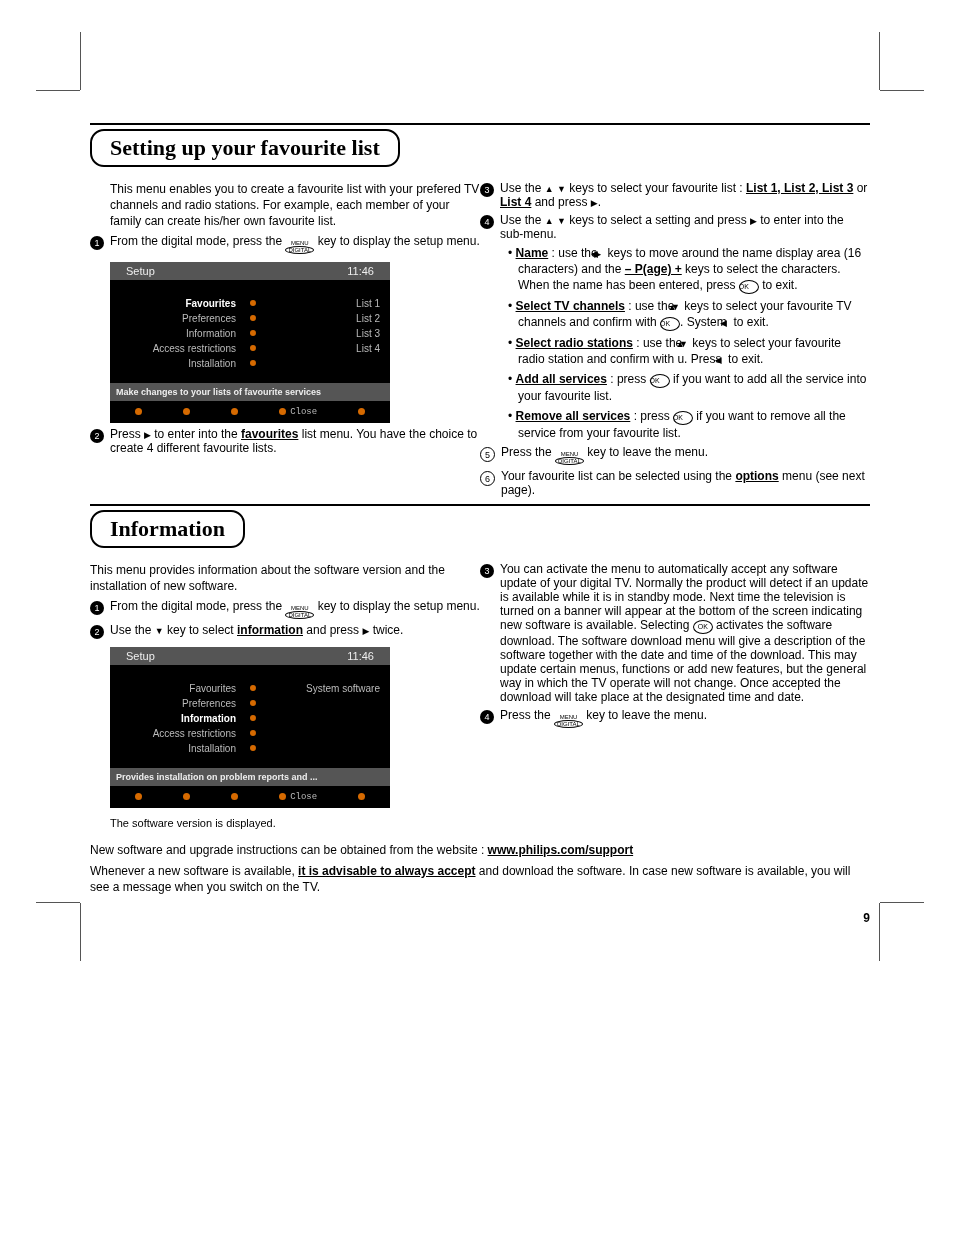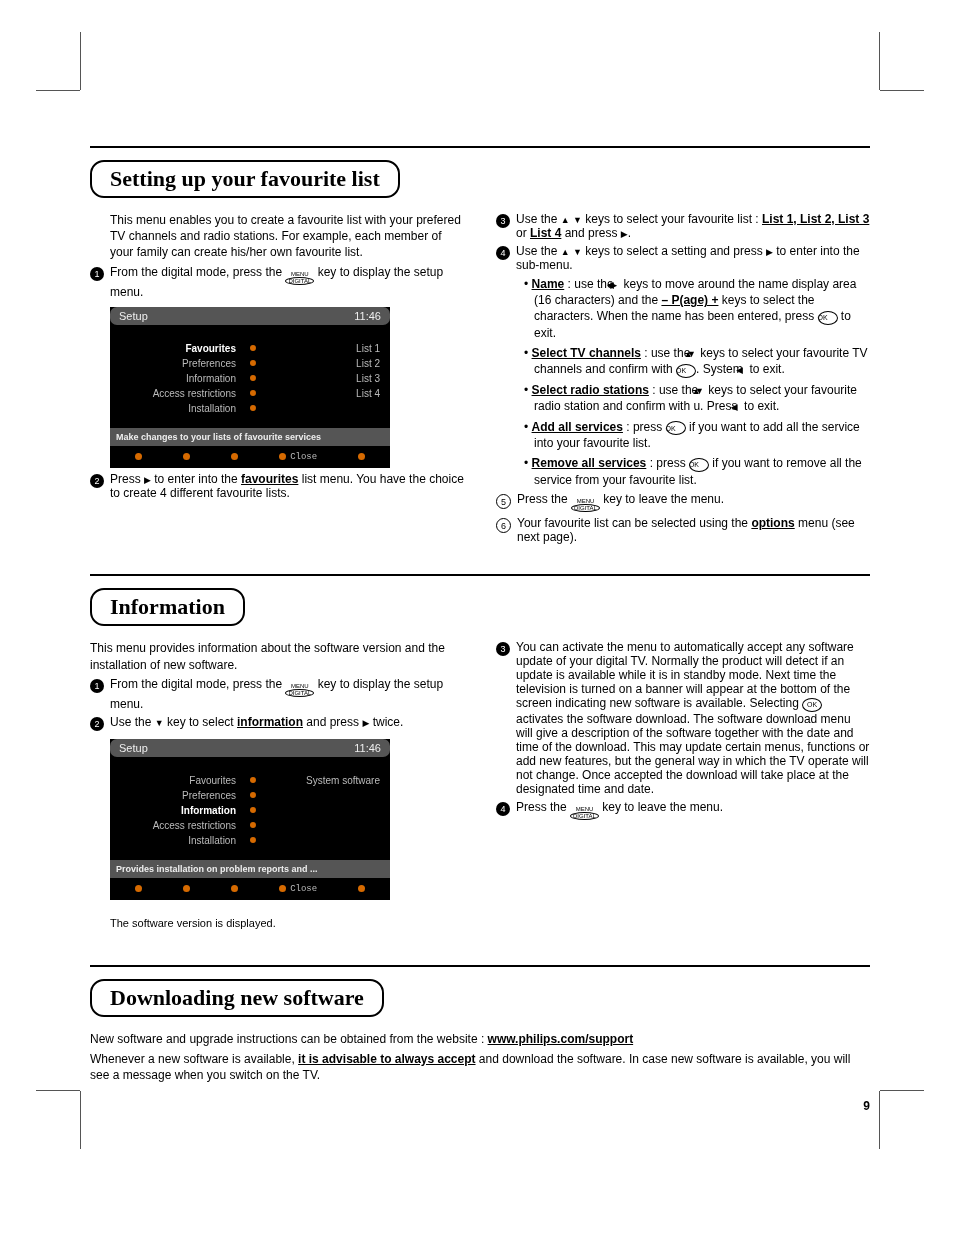--- a/index.html
+++ b/index.html
@@ -37,26 +37,26 @@
     padding: 4px 18px;
     border: 2px solid #000;
     border-radius: 14px;
     margin: 0 0 8px 0;
     background: #fff;
     position: relative;
     top: -2px;
   }
   .heading-row {
     border-top: 2px solid #000;
-    padding-top: 16px;
-    margin-top: 26px;
+    padding-top: 8px;
+    margin-top: 3px;
   }
   .heading-row .section-title { margin-top:-2px; }
 
-  .cols { display: flex; gap: 32px; }
+  .cols { display: flex; }
   .col  { flex: 1; }
 
   p, .para { margin: 4px 0; line-height: 1.35; }
 
   .step {
     display: flex;
     align-items: flex-start;
     gap: 6px;
     margin: 4px 0;
   }
@@ -99,40 +99,39 @@
     width: 280px;
     margin: 8px 0 4px 20px;
     font-size: 10px;
     border-radius: 0;
   }
   .screen-header {
     background:#555;
     color:#eee;
     display:flex;
     justify-content:space-between;
-    padding:3px 9px;
+    padding:3px 16px;
     font-size:11px;
-    border-radius:7px;
   }
   .screen-body { padding: 14px 10px 10px 10px; }
   .screen-row { display:flex; align-items:center; margin:4px 0; }
   .screen-label { flex:1; text-align:right; padding-right:6px; }
   .dot { width:6px; height:6px; border-radius:50%; background:#d66a00; margin:0 8px; }
   .screen-right { flex:1; text-align:right; color:#bbb; }
   .screen-hint { background:#555; color:#eee; font-size:9px; padding:4px 6px;font-weight:bold; }
   .screen-footer { display:flex; justify-content:space-around; padding:6px 4px;font-family:Liberation Mono, monospace; }
   .fdot {
     display:inline-flex; align-items:center; gap:4px; color:#bbb; font-size:9px;
   }
   .fdot::before {
     content:""; width:7px; height:7px; border-radius:50%; background:#d66a00;
     display:inline-block;
   }
 
-  .caption { font-size:11px; margin: 16px 0 8px 20px; }
+  .caption { font-size:11px; margin: 8px 0 8px 20px; }
 
   .pagenum { text-align:right; font-weight:bold; margin-top:16px; }
 
   b { font-weight:bold;text-decoration:underline; }
 </style>
 </head>
 <body>
 
 <div class="page">
 
@@ -355,23 +354,20 @@
           <span class="keymenu">
               <span>MENU</span>
               <span class="oval">DIGITAL</span>
             </span>
           <span> key to leave the menu.</span>
         </span>
       </div>
     </div>
   </div>
 
-  <div class="heading-row">
-    <span class="section-title">Downloading new software</span>
-  </div>
 
   <p>
     <span>New software and upgrade instructions can be obtained from the website : </span><b>www.philips.com/support</b>
   </p>
   <p>
     <span>Whenever a new software is available, </span><b>it is advisable to always accept</b><span> and download the software. In case new software is available, you will see a message when you switch on the TV.</span>
   </p>
 
   <div class="pagenum">9</div>
 </div>

